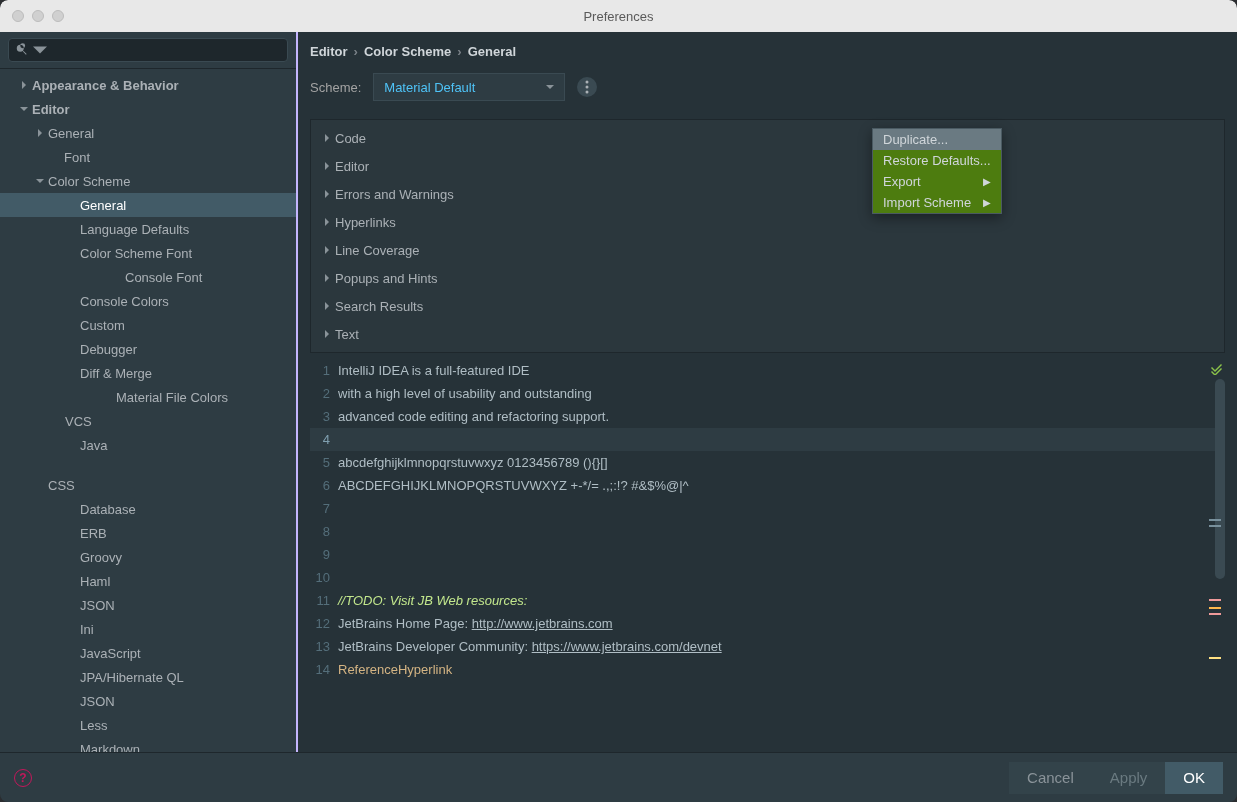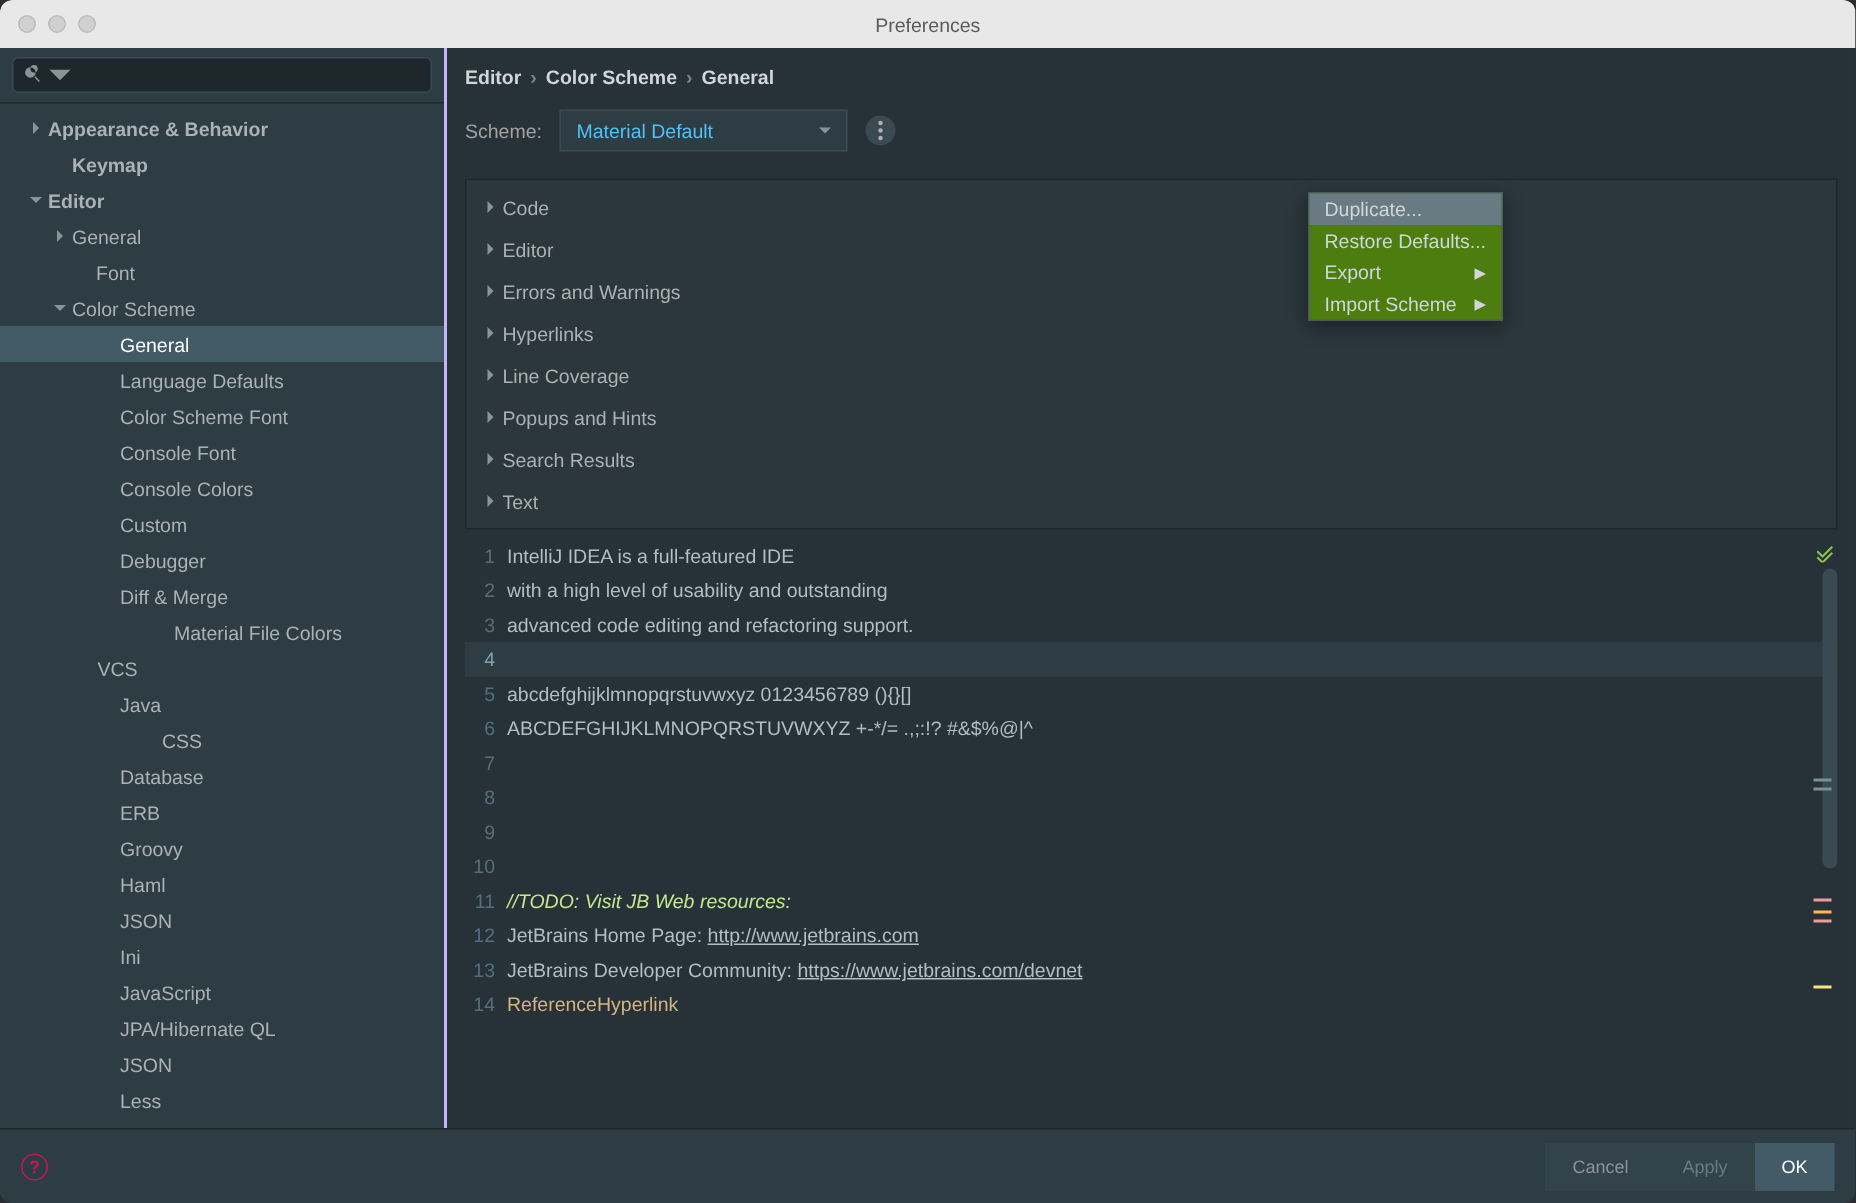--- a/index.html
+++ b/index.html
@@ -42,21 +42,21 @@
 .link { color:#b0bec5; text-decoration:underline;}
 .indicators { position:absolute; right:2px; top:0; width:14px; height:100%;}
 .ind { position:absolute; right:2px; width:12px; height:2px;}
 .popup { position:absolute; top:96px; left:574px; background:#4d7c0f; border:1px solid #4a5a62; box-shadow:0 4px 12px rgba(0,0,0,0.4); min-width:114px; z-index:100; font-size:13px;}
 .popup-item { padding:3px 10px; display:flex; justify-content:space-between; align-items:center; cursor:pointer; color:#d0d6da;}
 .popup-item.selected { background:#6a7a82;}
 .popup-item .sub-arrow { font-size:10px; margin-left:8px;}
 .footer { height:50px; background:#2e3c43; border-top:1px solid #1e272c; display:flex; align-items:center; justify-content:space-between; padding:0 14px;}
 .help-btn { width:18px; height:18px; border:1.5px solid #c2185b; border-radius:50%; color:#c2185b; display:flex; align-items:center; justify-content:center; font-size:12px; font-weight:bold; cursor:pointer;}
 .btns { display:flex; gap:0;}
-.btn { height:32px; padding:0 18px; font-size:12px; display:flex; align-items:center; cursor:pointer; background:#33434a; color:#8a9399;}
+.btn { height:32px; padding:0 18px; font-size:15px; display:flex; align-items:center; cursor:pointer; background:#33434a; color:#8a9399;}
 .btn.primary { background:#425b67; color:#fff;}
 .scroll-thumb { position:absolute; right:0; top:20px; width:10px; height:200px; background:#3a4a52; border-radius:5px;}
 .tick-icon { position:absolute; right:2px; top:4px; }
 </style>
 </head>
 <body>
 
 <div class="titlebar">
   <div class="traffic">
     <div class="tl"></div>
@@ -80,24 +80,20 @@
     </div>
     <div class="tree" id="tree">
         <div class="tree-item bold" style="padding-left: 16px;">
           <span class="chev">
             <svg viewBox="0 0 8 8">
               <path d="M2 0l4 4-4 4z"></path>
             </svg>
           </span>
           <span>Appearance &amp; Behavior</span>
         </div>
-        <div class="tree-item bold" style="padding-left: 32px;">
-          <span class="chev"></span>
-          <span>Keymap</span>
-        </div>
         <div class="tree-item bold" style="padding-left: 16px;">
           <span class="chev">
             <svg viewBox="0 0 8 8">
               <path d="M0 2l4 4 4-4z"></path>
             </svg>
           </span>
           <span>Editor</span>
         </div>
         <div class="tree-item" style="padding-left: 32px;">
           <span class="chev">
@@ -124,21 +120,21 @@
           <span>General</span>
         </div>
         <div class="tree-item" style="padding-left: 64px;">
           <span class="chev"></span>
           <span>Language Defaults</span>
         </div>
         <div class="tree-item" style="padding-left: 64px;">
           <span class="chev"></span>
           <span>Color Scheme Font</span>
         </div>
-        <div class="tree-item" style="padding-left: 64px;">
+        <div class="tree-item" style="padding-left: 64px; margin-left: 45px;">
           <span class="chev"></span>
           <span>Console Font</span>
         </div>
         <div class="tree-item" style="padding-left: 64px;">
           <span class="chev"></span>
           <span>Console Colors</span>
         </div>
         <div class="tree-item" style="padding-left: 64px;">
           <span class="chev"></span>
           <span>Custom</span>
@@ -156,21 +152,21 @@
           <span>Material File Colors</span>
         </div>
         <div class="tree-item" style="padding-left: 49px;">
           <span class="chev"></span>
           <span>VCS</span>
         </div>
         <div class="tree-item" style="padding-left: 64px;">
           <span class="chev"></span>
           <span>Java</span>
         </div>
-        <div class="tree-item" style="padding-left: 92px;">
+        <div class="tree-item" style="padding-left: 32px; margin-top: 16px;">
           <span class="chev"></span>
           <span>CSS</span>
         </div>
         <div class="tree-item" style="padding-left: 64px;">
           <span class="chev"></span>
           <span>Database</span>
         </div>
         <div class="tree-item" style="padding-left: 64px;">
           <span class="chev"></span>
           <span>ERB</span>

